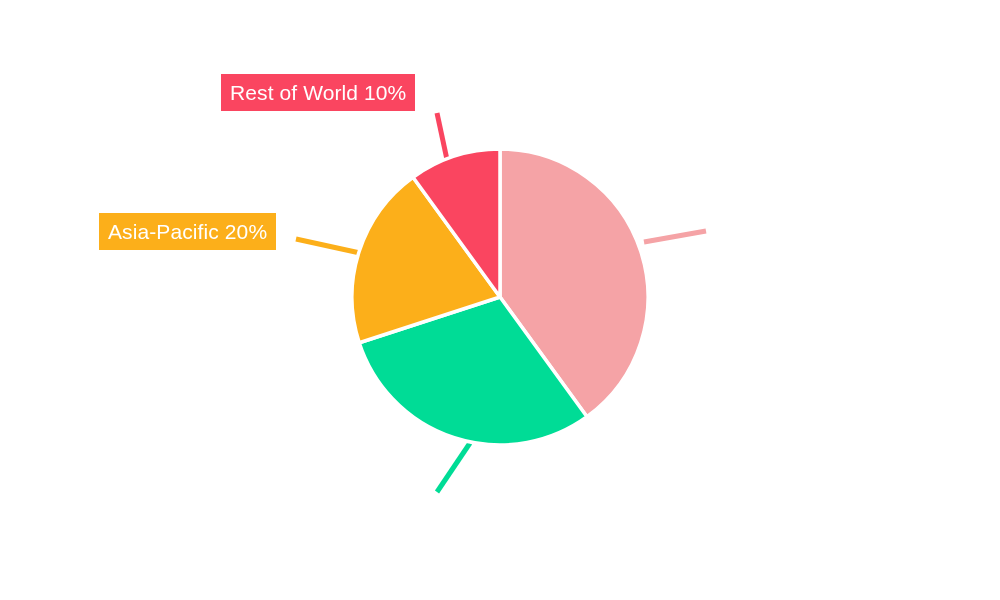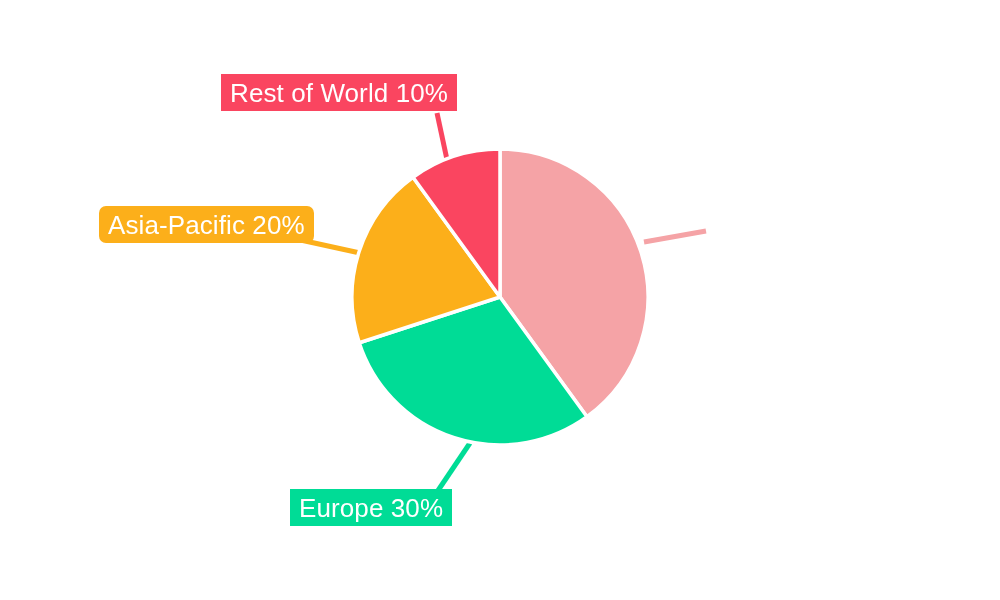--- a/index.html
+++ b/index.html
@@ -29,30 +29,30 @@
     height: 600px;
     display: block;
   }
   .pie-label {
     position: absolute;
     display: flex;
     align-items: center;
     box-sizing: border-box;
     color: #ffffff;
     font-family: "Liberation Sans", sans-serif;
-    font-size: 26px;
+    font-size: 21px;
     line-height: 1;
     letter-spacing: 0.1px;
     white-space: nowrap;
     padding: 0 9px;
     height: 37px;
   }
   #label-north-america { left: 702px; top: 213px; }
   #label-europe       { left: 290px; top: 489px; }
-  #label-asia-pacific { left: 99px;  top: 206px; border-radius: 7px; }
+  #label-asia-pacific { left: 99px;  top: 213px; }
   #label-rest-of-world{ left: 221px; top: 74px;  }
 </style>
 </head>
 <body style="background: rgb(255, 255, 255);">
 
 <div id="chart-root">
 
   <svg class="pie-svg" viewBox="0 0 1000 600">
 
     <line x1="644" y1="242" x2="706" y2="231" stroke="#F5A3A6" stroke-width="5"></line>
@@ -62,23 +62,20 @@
 
     <g stroke="#FFFFFF" stroke-width="3.5" stroke-linejoin="round">
       <path d="M 500 297 L 500.00 149.00 A 148 148 0 0 1 586.99 416.73 Z" fill="#F5A3A6"></path>
       <path d="M 500 297 L 586.99 416.73 A 148 148 0 0 1 359.24 342.73 Z" fill="#00DC96"></path>
       <path d="M 500 297 L 359.24 342.73 A 148 148 0 0 1 413.01 177.27 Z" fill="#FCAF1A"></path>
       <path d="M 500 297 L 413.01 177.27 A 148 148 0 0 1 500.00 149.00 Z" fill="#FA4560"></path>
     </g>
   </svg>
 
 
-  <div class="pie-label" id="label-europe" style="background:#00DC96">
-    <span>Europe 30%</span>
-  </div>
 
   <div class="pie-label" id="label-asia-pacific" style="background:#FCAF1A">
     <span>Asia-Pacific 20%</span>
   </div>
 
   <div class="pie-label" id="label-rest-of-world" style="background:#FA4560">
     <span>Rest of World 10%</span>
   </div>
 
 </div>

